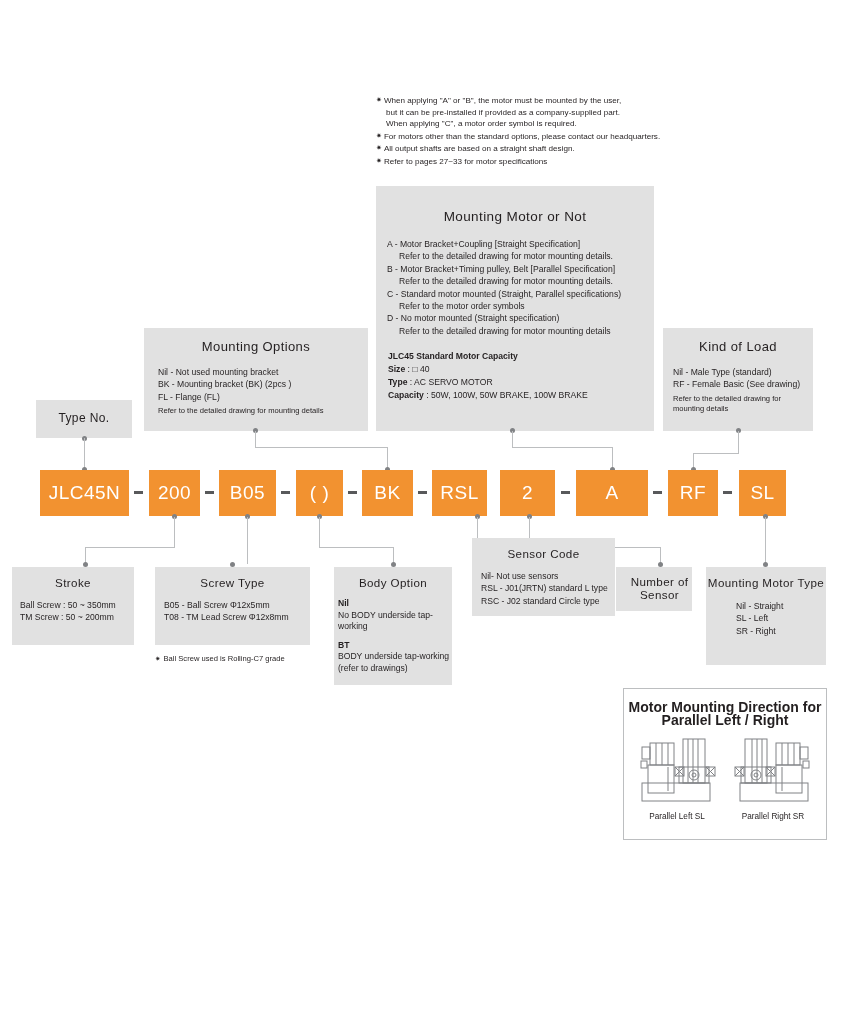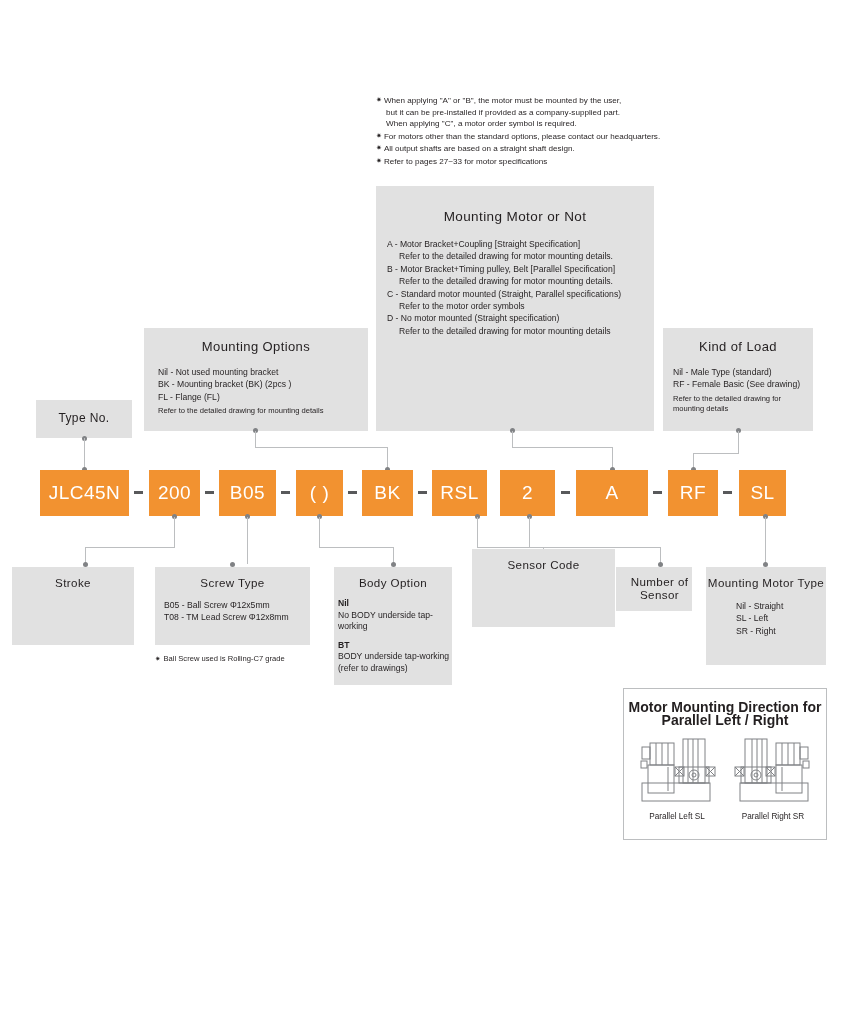--- a/index.html
+++ b/index.html
@@ -57,21 +57,21 @@
   #panel-load .body { padding: 12px 8px 0 10px; }
   #panel-load .ref { font-size: 7.6px; line-height: 10px; padding-top: 3px; }
 
   #panel-typeno { left: 36px; top: 400px; width: 96px; height: 38px; }
   #panel-typeno .ptitle { padding-top: 11px; font-size: 12px; }
 
   
   #panel-stroke { left: 12px; top: 567px; width: 122px; height: 78px; }
   #panel-screw  { left: 155px; top: 567px; width: 155px; height: 78px; }
   #panel-body   { left: 334px; top: 567px; width: 118px; height: 118px; }
-  #panel-sensor { left: 472px; top: 549px; width: 143px; height: 78px; }
+  #panel-sensor { left: 472px; top: 538px; width: 143px; height: 78px; }
   #panel-num    { left: 616px; top: 567px; width: 76px; height: 44px; padding-left: 11px; }
   #panel-mmt    { left: 706px; top: 567px; width: 120px; height: 98px; }
 
   #panel-stroke .ptitle, #panel-screw .ptitle, #panel-body .ptitle,
   #panel-sensor .ptitle, #panel-mmt .ptitle { padding-top: 9px; font-size: 11.6px; }
   #panel-num .ptitle { padding-top: 8px; font-size: 11.6px; line-height: 13px; }
   #panel-stroke .body { padding: 10px 0 0 8px; }
   #panel-screw .body  { padding: 10px 0 0 9px; }
   #panel-body .body   { padding: 9px 0 0 4px; line-height: 11.6px; }
   #panel-sensor .body { padding: 10px 0 0 9px; }
@@ -158,20 +158,26 @@
   <div class="ptitle">Mounting Motor or Not</div>
   <div class="body">
     <div class="line">A - Motor Bracket+Coupling [Straight Specification]</div>
     <div class="line ind">Refer to the detailed drawing for motor mounting details.</div>
     <div class="line">B - Motor Bracket+Timing pulley, Belt [Parallel Specification]</div>
     <div class="line ind">Refer to the detailed drawing for motor mounting details.</div>
     <div class="line">C - Standard motor mounted (Straight, Parallel specifications)</div>
     <div class="line ind">Refer to the motor order symbols</div>
     <div class="line">D - No motor mounted (Straight specification)</div>
     <div class="line ind">Refer to the detailed drawing for motor mounting details</div>
+  </div>
+  <div class="cap">
+    <div style="font-weight:700">JLC45 Standard Motor Capacity</div>
+    <div><b>Size</b> <span>: □ 40</span></div>
+    <div><b>Type</b> <span>: AC SERVO MOTOR</span></div>
+    <div><b>Capacity</b> <span>: 50W, 100W, 50W BRAKE, 100W BRAKE</span></div>
   </div>
 </div>
 
 <div class="panel" id="panel-mount">
   <div class="ptitle">Mounting Options</div>
   <div class="body">
     <div>Nil - Not used mounting bracket</div>
     <div>BK - Mounting bracket (BK) (2pcs )</div>
     <div>FL - Flange (FL)</div>
     <div class="ref">Refer to the detailed drawing for mounting details</div>
@@ -267,20 +273,24 @@
   <div class="vline" style="left:660px; top:547px; height:17px;"></div>
   <div class="dot" style="left:658px; top:562px;"></div>
 
   <div class="dot" style="left:763px; top:514px;"></div>
   <div class="vline" style="left:765px; top:517px; height:47px;"></div>
   <div class="dot" style="left:763px; top:562px;"></div>
 </div>
 
 <div class="panel" id="panel-stroke">
   <div class="ptitle">Stroke</div>
+  <div class="body">
+    <div>Ball Screw : 50 ~ 350mm</div>
+    <div>TM Screw : 50 ~ 200mm</div>
+  </div>
 </div>
 
 <div class="panel" id="panel-screw">
   <div class="ptitle">Screw Type</div>
   <div class="body">
     <div>B05 - Ball Screw Φ12x5mm</div>
     <div>T08 - TM Lead Screw Φ12x8mm</div>
   </div>
 </div>
 <div class="footnote" id="fn-screw">
@@ -293,20 +303,25 @@
     <div style="font-weight:700">Nil</div>
     <div>No BODY underside tap-working</div>
     <div style="font-weight:700; padding-top:7px">BT</div>
     <div>BODY underside tap-working</div>
     <div>(refer to drawings)</div>
   </div>
 </div>
 
 <div class="panel" id="panel-sensor">
   <div class="ptitle">Sensor Code</div>
+  <div class="body">
+    <div>Nil- Not use sensors</div>
+    <div>RSL - J01(JRTN) standard L type</div>
+    <div>RSC - J02 standard Circle type</div>
+  </div>
 </div>
 
 <div class="panel" id="panel-num">
   <div class="ptitle" style="white-space:pre-line;">Number of
 Sensor</div>
 </div>
 
 <div class="panel" id="panel-mmt">
   <div class="ptitle">Mounting Motor Type</div>
   <div class="body">

